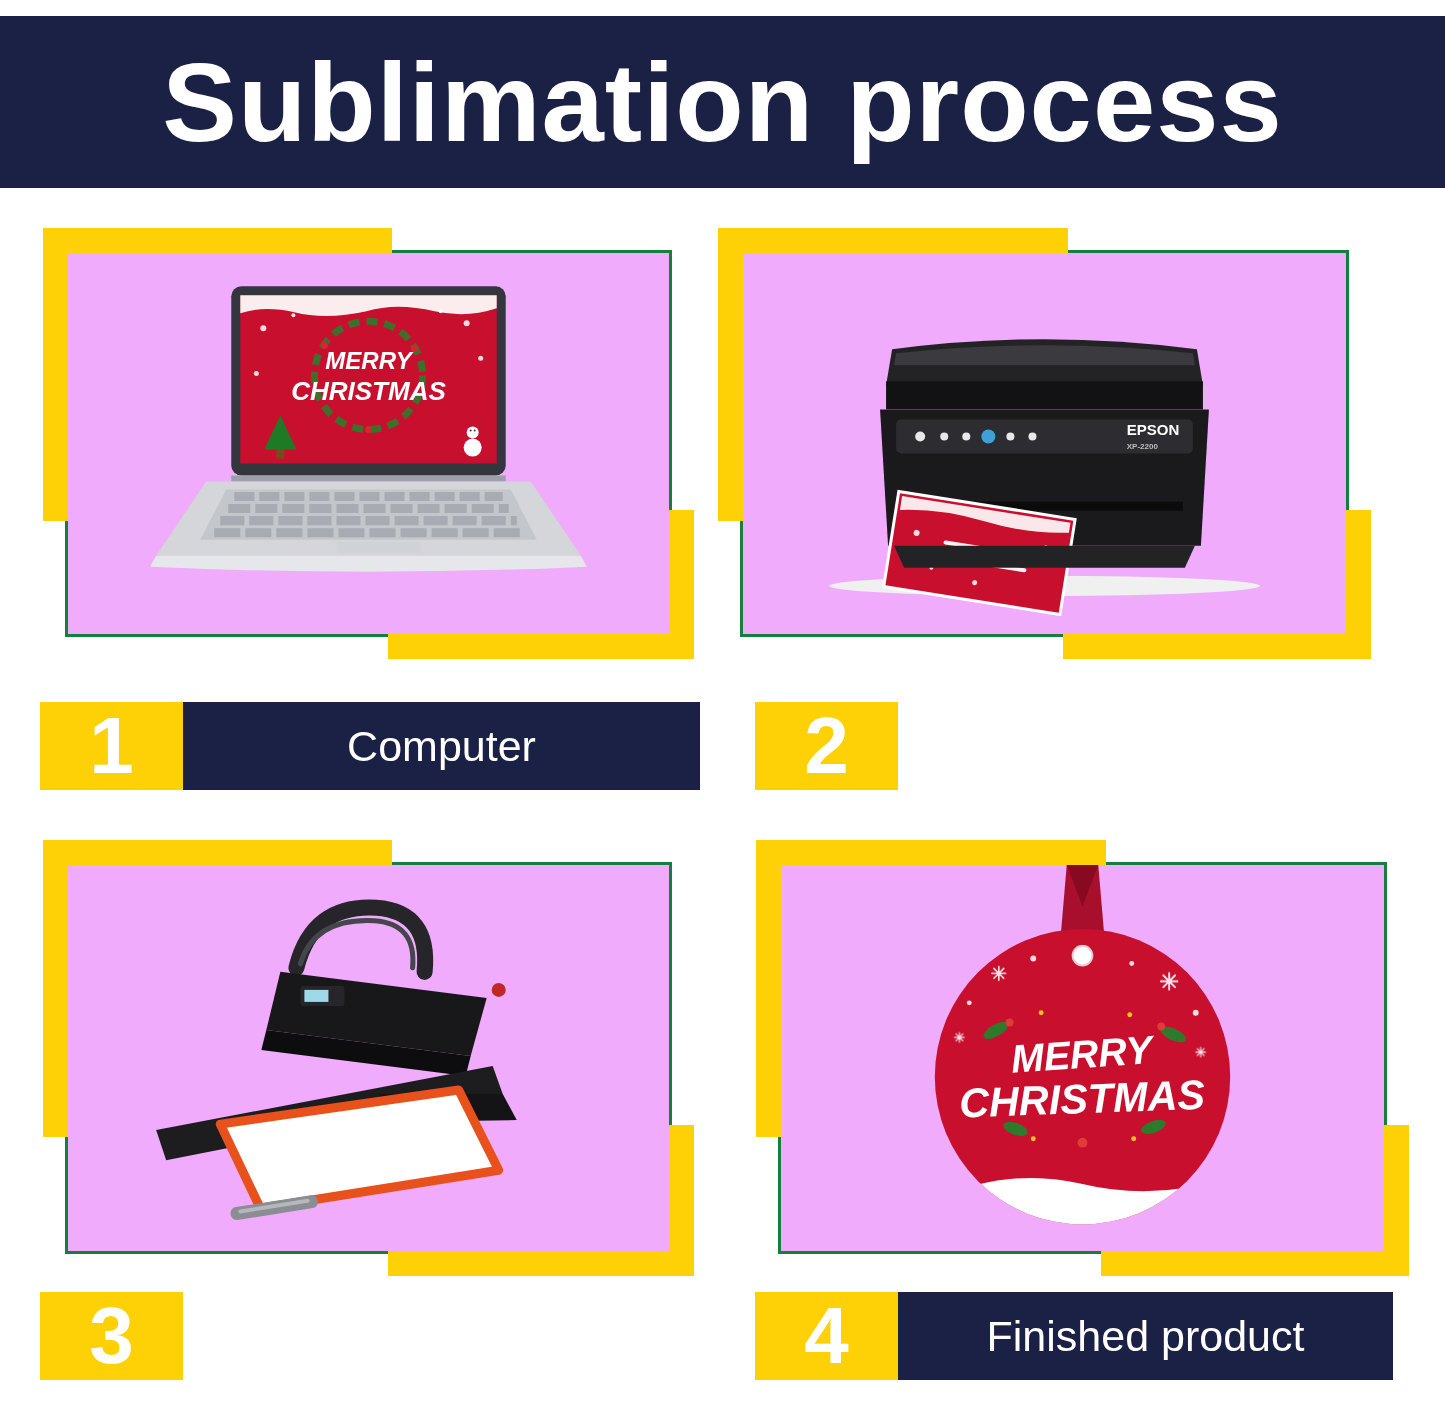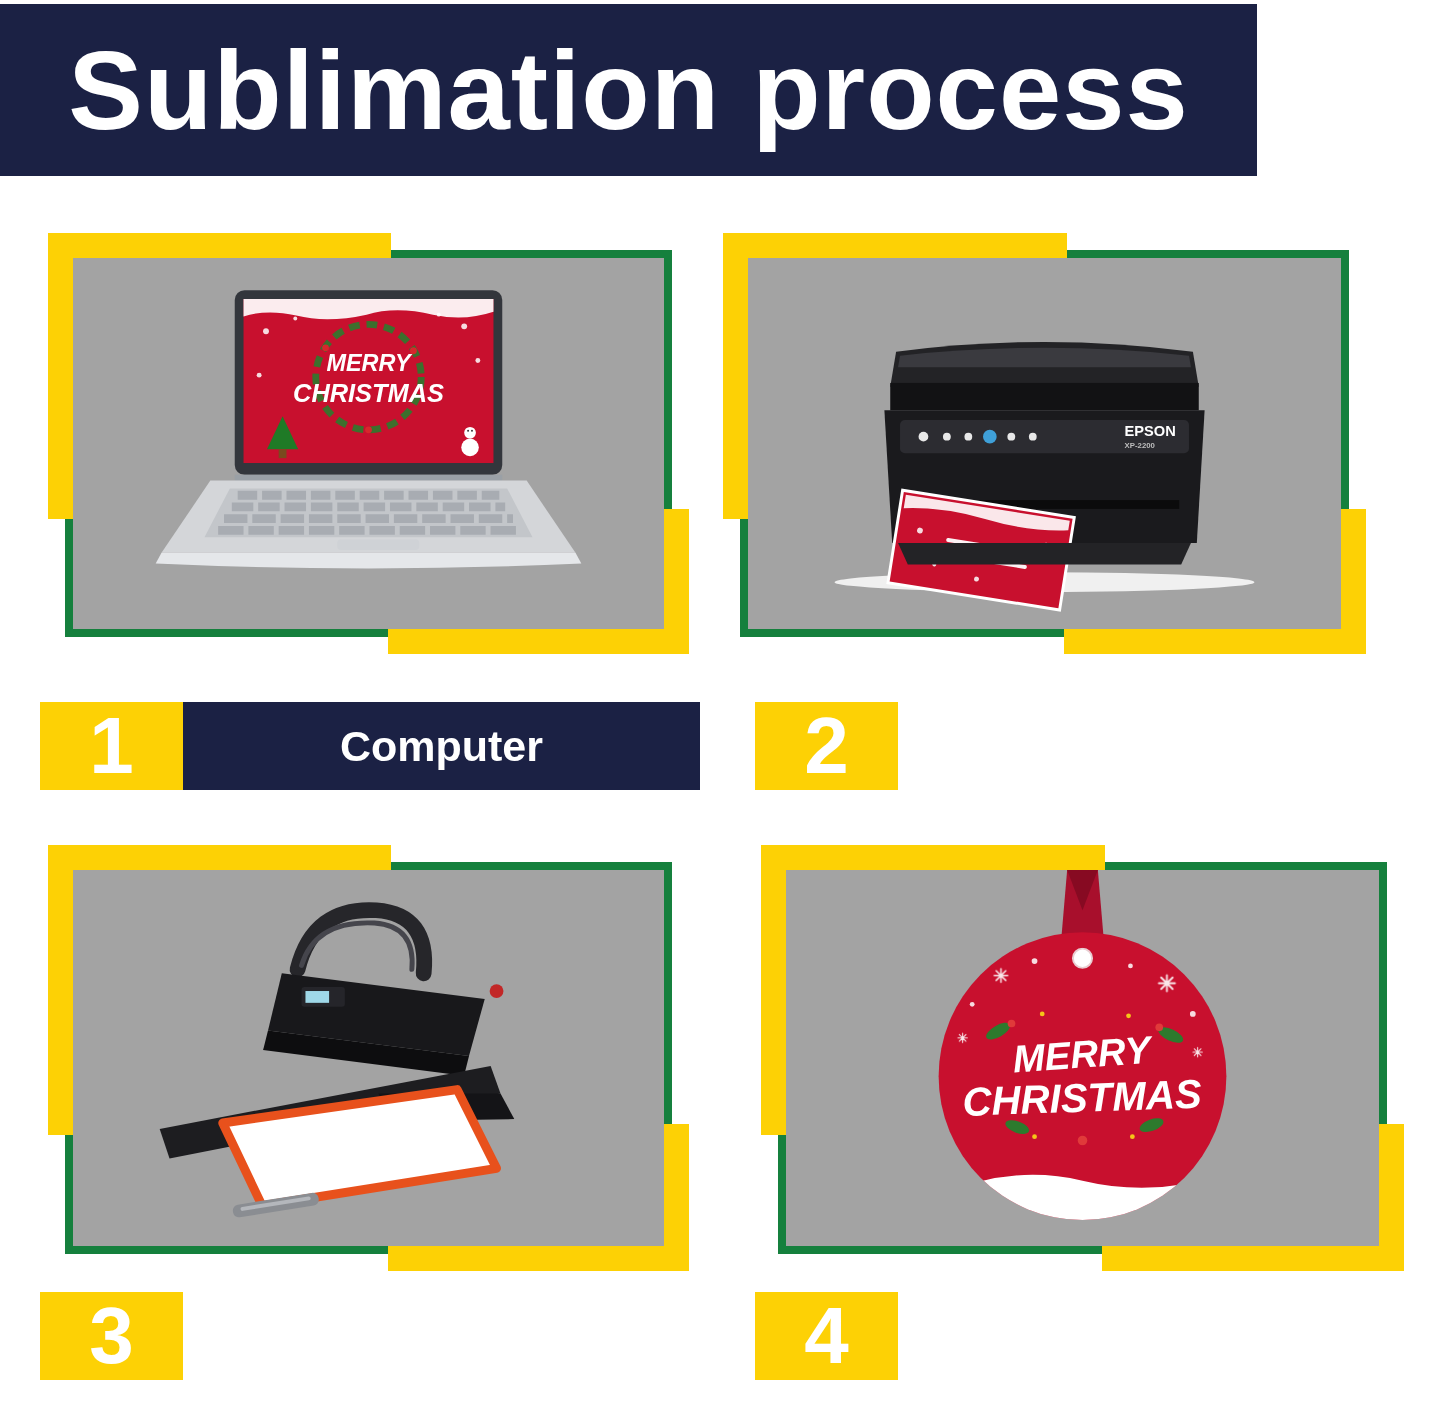--- a/index.html
+++ b/index.html
@@ -5,47 +5,47 @@
   :root{
     --navy:#1b2144;
     --yellow:#fdd105;
     --red:#c8102e;
   }
   *{box-sizing:border-box;margin:0;padding:0;}
   body{background:#fff;font-family:"Liberation Sans",sans-serif;}
   .page{position:relative;width:1445px;height:1424px;background:#fff;overflow:hidden;}
 
   
-  .header{position:absolute;left:0;top:4px;width:1257px;height:172px;background:var(--navy);
+  .header{position:absolute;left:0;top:16px;width:1445px;height:172px;background:var(--navy);
           display:flex;align-items:center;justify-content:center;text-align:right;}
   .header h1{color:#fff;font-size:112px;font-weight:bold;letter-spacing:1px;white-space:nowrap;}
 
   
-  .panel{position:absolute;background:#a3a3a3;border:8px solid #15803d;}
+  .panel{position:absolute;background:#f0abfc;border:3px solid #15803d;}
   .corner{position:absolute;pointer-events:none;}
   .corner.tl{top:-25px;left:-25px;width:58%;height:77%;
              border-top:25px solid var(--yellow);border-left:25px solid var(--yellow);}
   .corner.br{bottom:-25px;right:-25px;width:51%;height:39%;
              border-bottom:25px solid var(--yellow);border-right:25px solid var(--yellow);}
   .panel svg{position:absolute;left:0;top:0;width:100%;height:100%;}
 
   #panel1{left:65px;top:250px;width:607px;height:387px;}
   #panel2{left:740px;top:250px;width:609px;height:387px;}
   #panel3{left:65px;top:862px;width:607px;height:392px;}
   #panel4{left:778px;top:862px;width:609px;height:392px;}
 
   
   .steprow{position:absolute;height:88px;display:flex;}
   #row1{left:40px;top:702px;width:660px;}
   #row2{left:755px;top:702px;width:638px;}
   #row3{left:40px;top:1292px;width:660px;}
   #row4{left:755px;top:1292px;width:638px;}
   .stepnum{width:143px;flex:0 0 143px;background:var(--yellow);color:#fff;
            font-size:80px;font-weight:bold;display:flex;align-items:center;justify-content:center;}
-  .steplabel{flex:1;background:var(--navy);color:#fff;font-size:43px;font-weight:bold;
+  .steplabel{flex:1;background:var(--navy);color:#fff;font-size:43px;font-weight:normal;
              display:flex;align-items:center;justify-content:center;white-space:nowrap;}
 
   .illus-text{font-family:"Liberation Sans",sans-serif;font-weight:bold;}
 </style>
 </head>
 <body>
 
 <div class="page">
 
   <div class="header">
@@ -243,15 +243,16 @@
       <text class="illus-text" x="300" y="252" text-anchor="middle" font-size="42" font-style="italic" fill="#fff" transform="rotate(-2 300 252)">CHRISTMAS</text>
     </svg>
   </div>
 
   <div class="steprow" id="row3">
     <div class="stepnum">3</div>
   </div>
 
   <div class="steprow" id="row4">
     <div class="stepnum">4</div>
+    <div class="steplabel">Finished product</div>
   </div>
 
 </div>
 
 </body></html>

